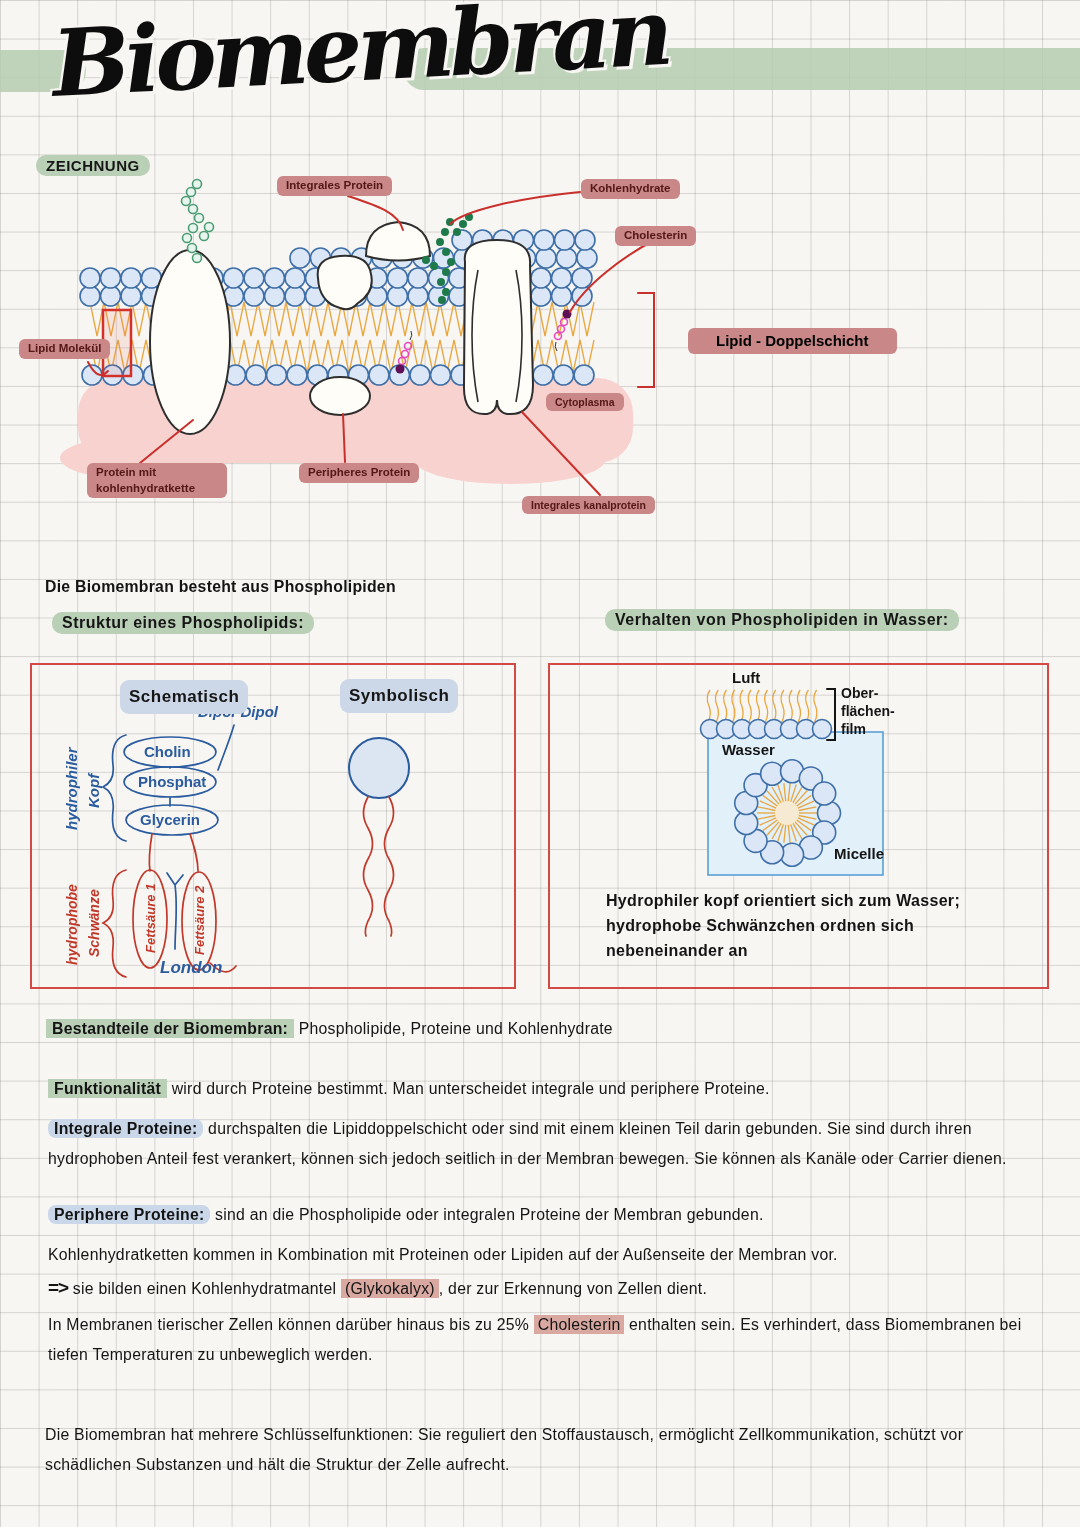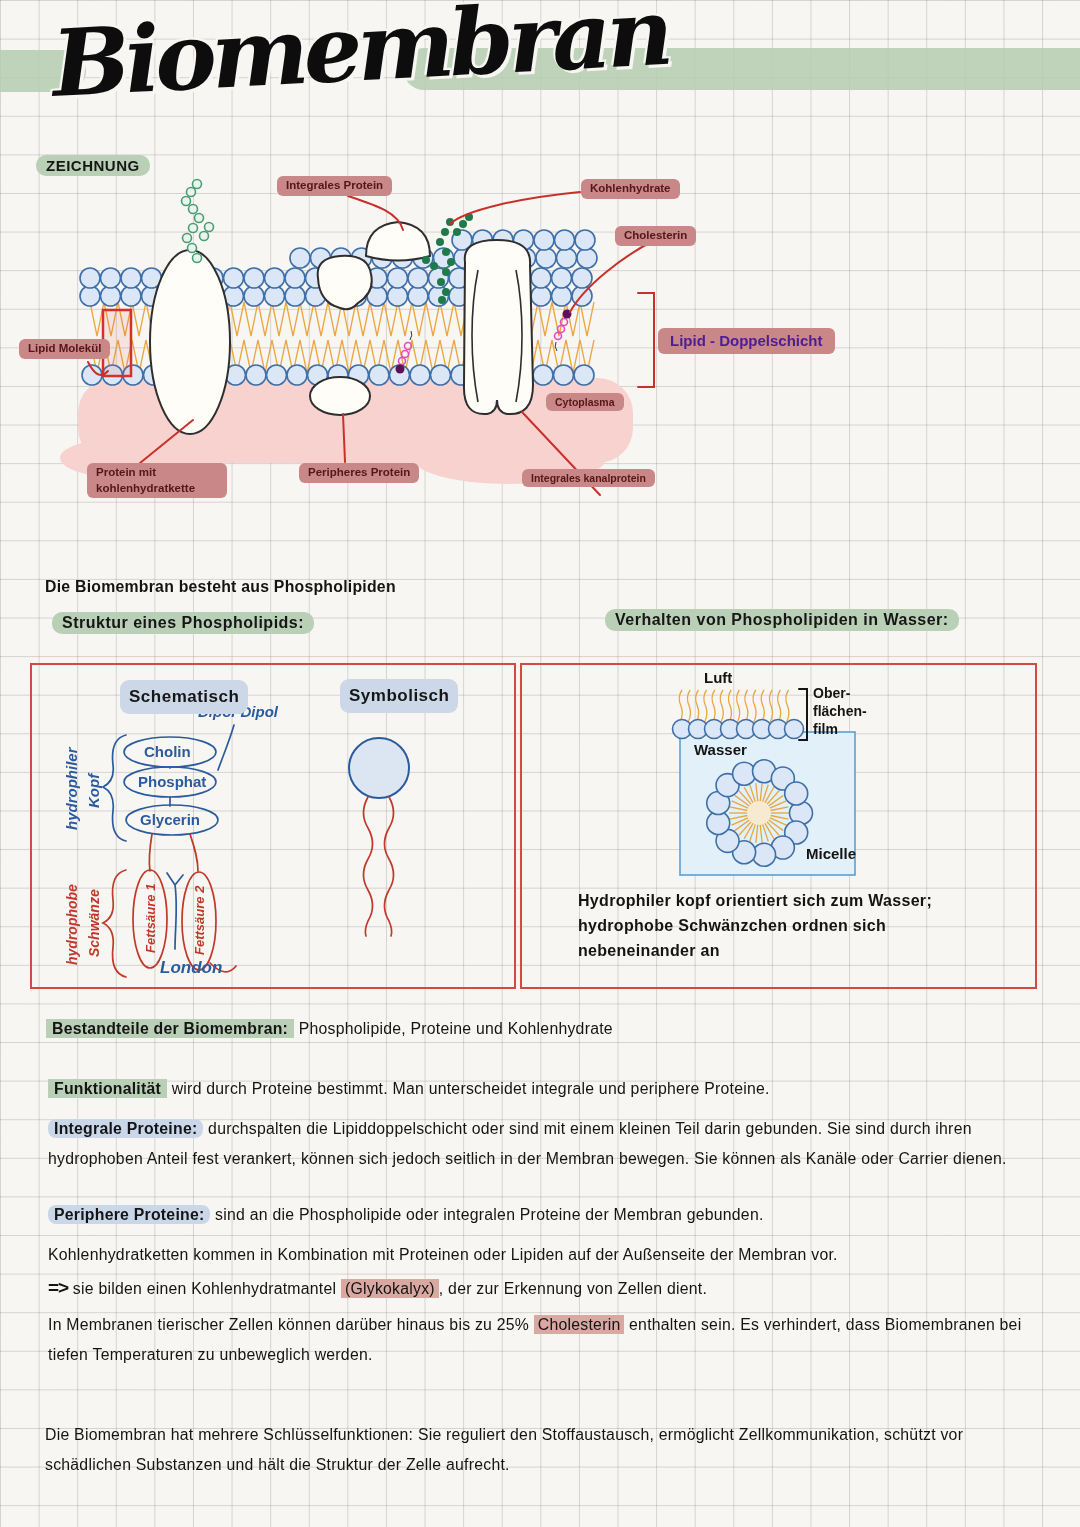--- a/index.html
+++ b/index.html
@@ -15,21 +15,21 @@
   .bar-left{left:0;top:50px;width:86px;border-radius:0 21px 21px 0;}
   .bar-right{left:403px;top:48px;width:677px;border-radius:21px 0 0 21px;}
   .title{position:absolute;left:52px;top:-6px;font-family:"DejaVu Serif",serif;
     font-style:italic;font-weight:900;font-size:92px;letter-spacing:-5px;color:#0d0d0d;
     transform:rotate(-3deg);text-shadow:3px 3px 0 #f8f6f2,-2px -2px 0 #f8f6f2,2px -2px 0 #f8f6f2;z-index:5;}
   .pill-green{display:inline-block;background:#b9cfb6;border-radius:10px;padding:2px 10px;
     font-weight:bold;font-size:15px;letter-spacing:.5px;}
   
   .dlabel{position:absolute;background:#c98787;color:#541616;font-weight:bold;
     font-size:11.5px;padding:2px 9px;border-radius:6px;line-height:1.35;z-index:6;}
-  .dlabel.big{font-size:15px;padding:3px 12px;color:#4c1d95;}
+  .dlabel.big{font-size:15px;padding:3px 28px;color:#000000;margin-left:30px;}
   .dlabel.small{font-size:10.5px;}
   
   .redbox{position:absolute;border:2px solid #d24a43;background:transparent;}
   .hl-bluegray{position:absolute;background:#ccd8e8;border-radius:9px;padding:7px 9px;
     font-weight:bold;font-size:17px;letter-spacing:.5px;z-index:4;}
   
   .para{position:absolute;font-size:15.8px;letter-spacing:.25px;line-height:1.9;color:#141414;}
   .hl-green{background:#b9cfb6;border-radius:0;padding:1px 6px;font-weight:bold;}
   .hl-blue{background:#c9d7e9;border-radius:8px;padding:1px 6px;font-weight:bold;}
   .hl-rose{background:#d8a8a1;border-radius:0;padding:1px 4px;}
@@ -221,21 +221,21 @@
     </svg>
 
   <span class="dlabel" style="left:277px;top:176px;">Integrales Protein</span>
   <span class="dlabel" style="left:581px;top:179px;">Kohlenhydrate</span>
   <span class="dlabel" style="left:615px;top:226px;">Cholesterin</span>
   <span class="dlabel" style="left:19px;top:339px;">Lipid Molekül</span>
   <span class="dlabel big" style="left:658px;top:328px;">Lipid - Doppelschicht</span>
   <span class="dlabel small" style="left:546px;top:393px;">Cytoplasma</span>
   <span class="dlabel" style="left:87px;top:463px;width:122px;">Protein mit kohlenhydratkette</span>
   <span class="dlabel" style="left:299px;top:463px;">Peripheres Protein</span>
-  <span class="dlabel small" style="left:522px;top:469px;">Integrales kanalprotein</span>
+  <span class="dlabel small" style="left:522px;top:496px;">Integrales kanalprotein</span>
 
   <div class="para" style="left:45px;top:572px;font-weight:bold;">Die Biomembran besteht aus Phospholipiden</div>
   <span class="pill-green abs" style="left:52px;top:612px;font-size:16px;">Struktur eines Phospholipids:</span>
   <span class="pill-green abs" style="left:605px;top:609px;font-size:16px;">Verhalten von Phospholipiden in Wasser:</span>
 
   <div class="redbox" style="left:30px;top:663px;width:482px;height:322px;">
     <span class="hl-bluegray" style="left:88px;top:15px;">Schematisch</span>
     <span class="hl-bluegray" style="left:308px;top:14px;">Symbolisch</span>
     <svg id="schema" style="left:0;top:0;" width="482" height="322" viewBox="0 0 482 322">
 
@@ -267,21 +267,21 @@
 
       <path class="ink" d="M143,220 L135,208 M143,220 L151,210 M143,220 C146,242 143,264 143,284"></path>
       <text class="tink" x="128" y="308" style="font-size:17px;">London</text>
 
       <circle cx="347" cy="103" r="30" style="fill:#dce6f2;stroke:#2a5b9e;stroke-width:2;"></circle>
       <path class="redink" d="M336,132 q-9,16 0,31 q9,16 0,31 q-9,16 0,31 q9,16 0,31 q-4,9 -2,15"></path>
       <path class="redink" d="M357,132 q9,16 0,31 q-9,16 0,31 q9,16 0,31 q-9,16 0,31 q4,9 2,15"></path>
     </svg>
   </div>
 
-  <div class="redbox" style="left:520px;top:663px;width:497px;height:322px;padding-left:16px;">
+  <div class="redbox" style="left:548px;top:663px;width:497px;height:322px;">
     <svg id="water" style="left:0;top:0;" width="497" height="322" viewBox="0 0 497 322">
       <text class="tblk" x="182" y="18">Luft</text>
       <rect class="wrect" x="158" y="67" width="175" height="143"></rect>
       <text class="tblk" x="172" y="90">Wasser</text>
       <path class="redink" style="stroke:#141414;stroke-width:2;" d="M277,24 H285 V75 H277" fill="none"></path>
       <text class="tblk" x="291" y="33" style="font-size:14px;">Ober-</text>
       <text class="tblk" x="291" y="51" style="font-size:14px;">flächen-</text>
       <text class="tblk" x="291" y="69" style="font-size:14px;">film</text>
       <text class="tblk" x="284" y="194">Micelle</text>
       <g id="film-group">

